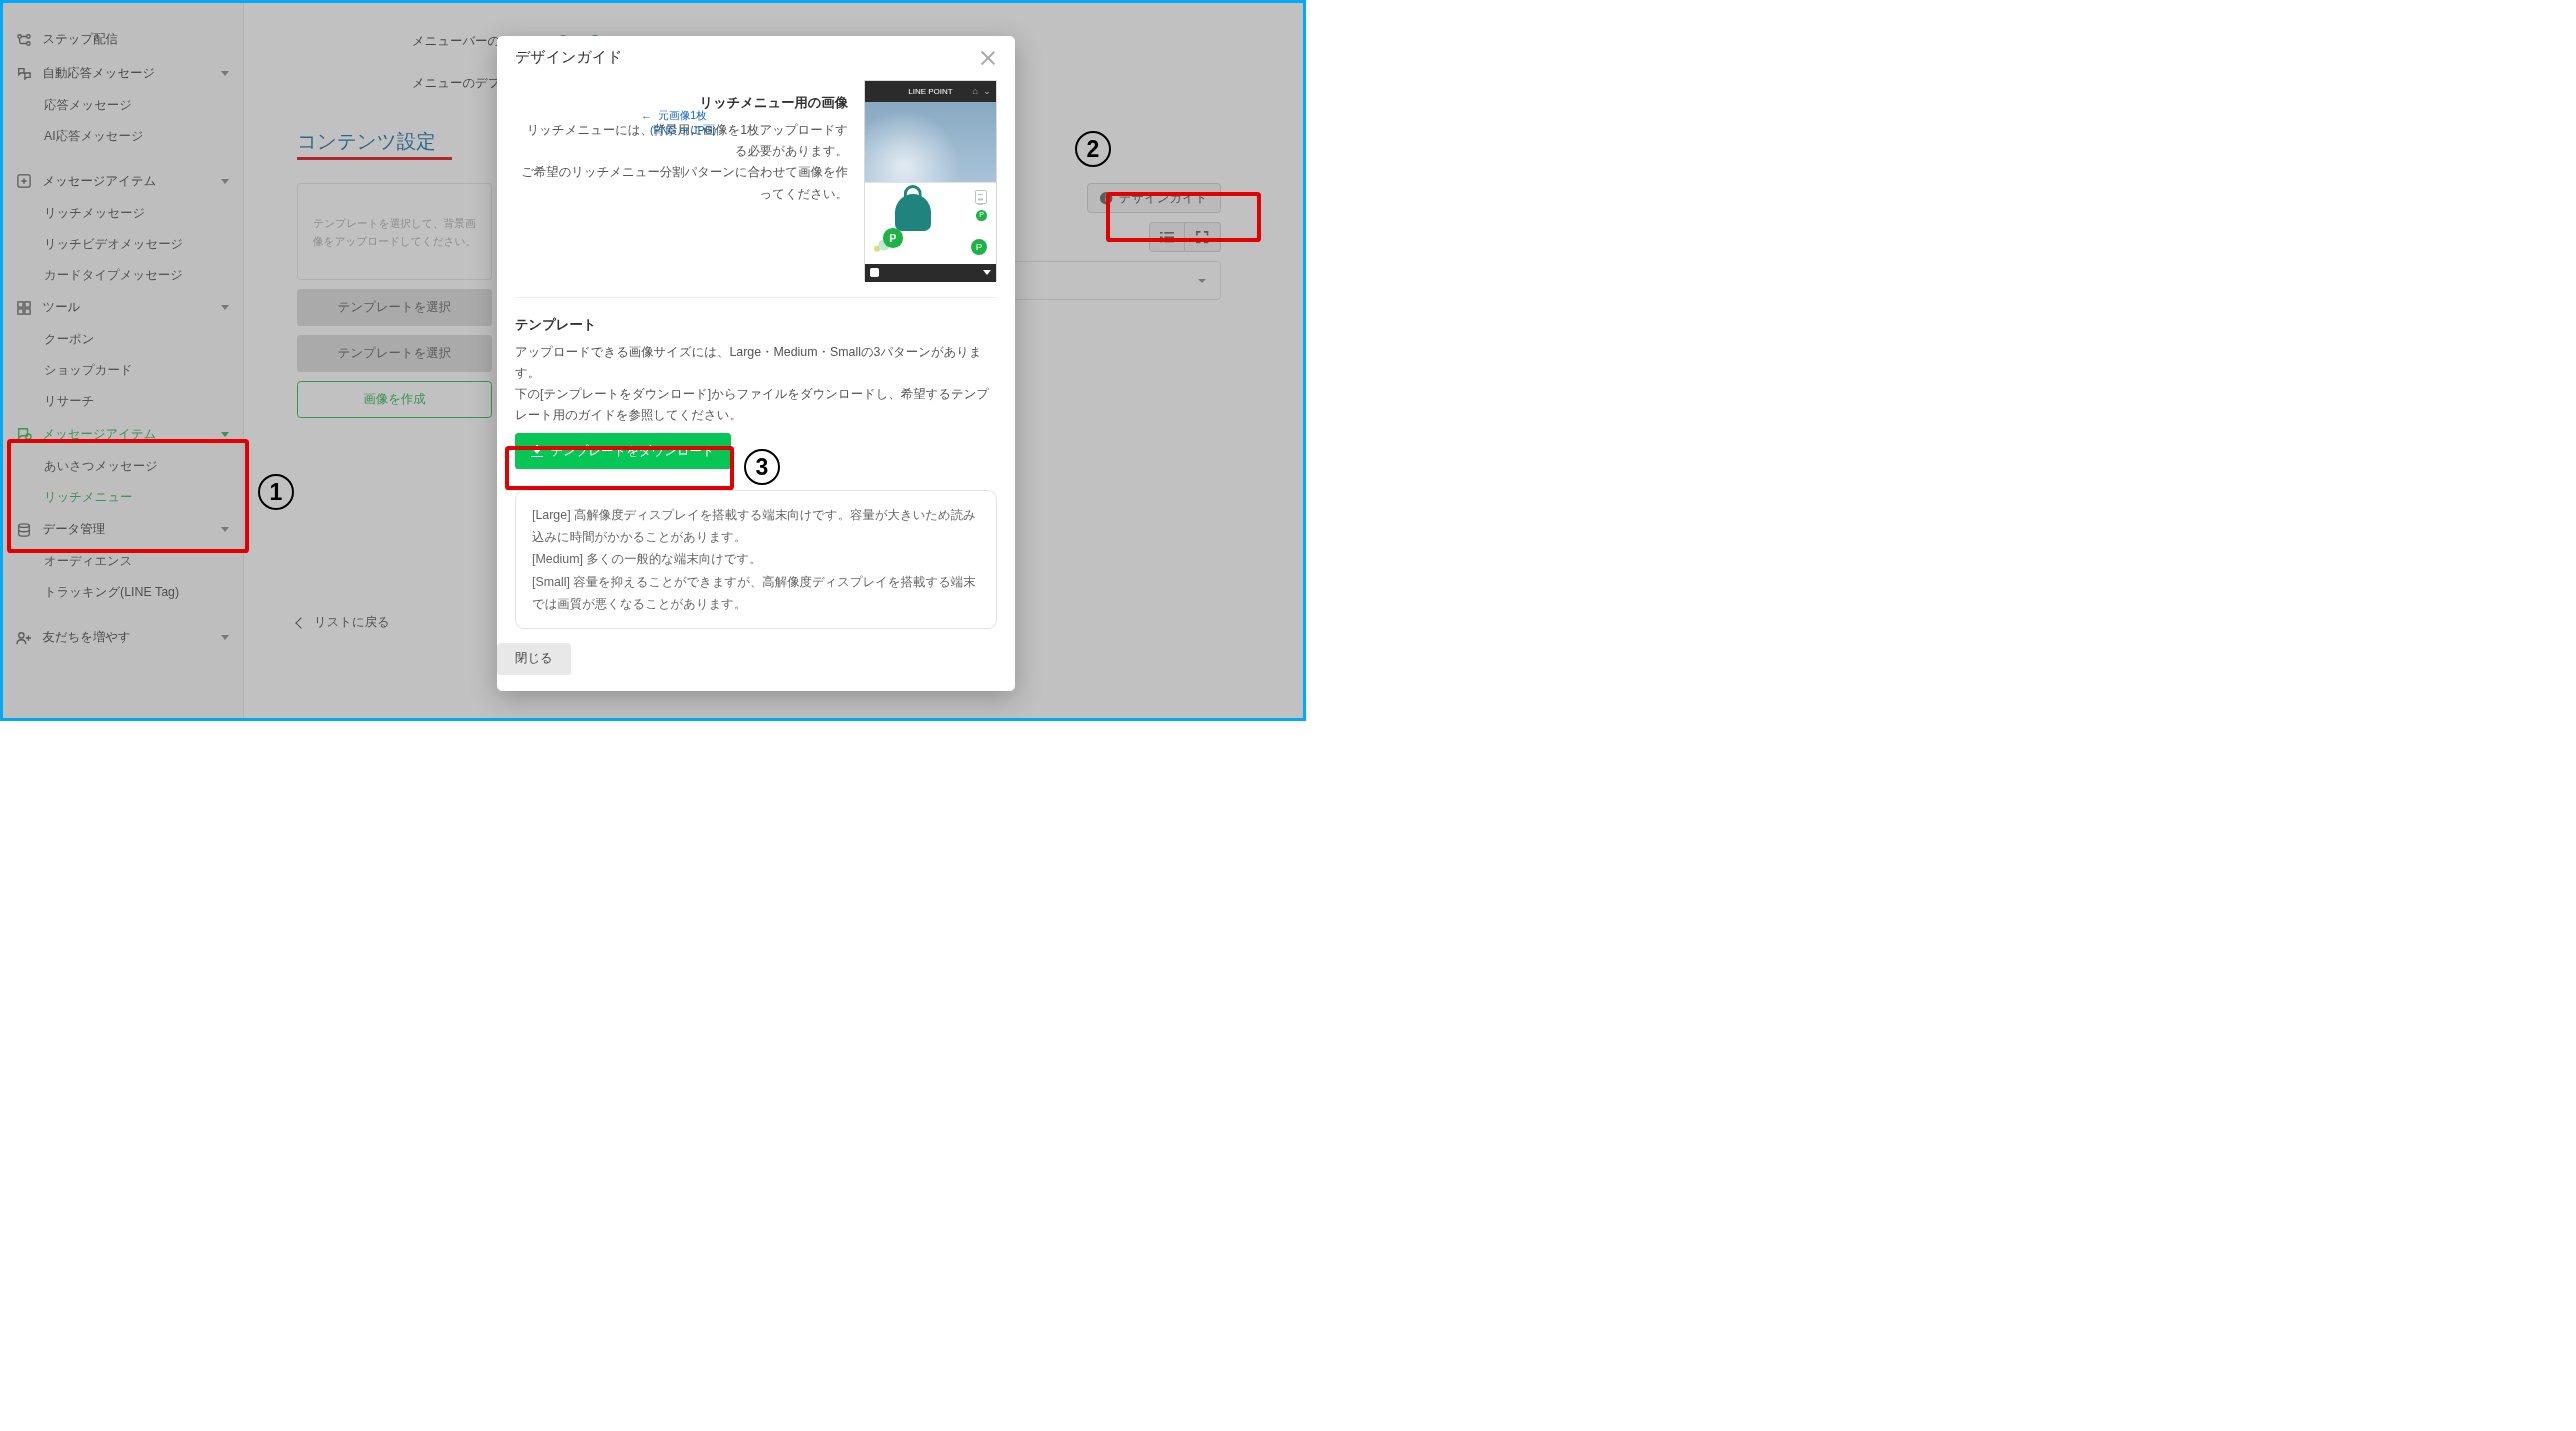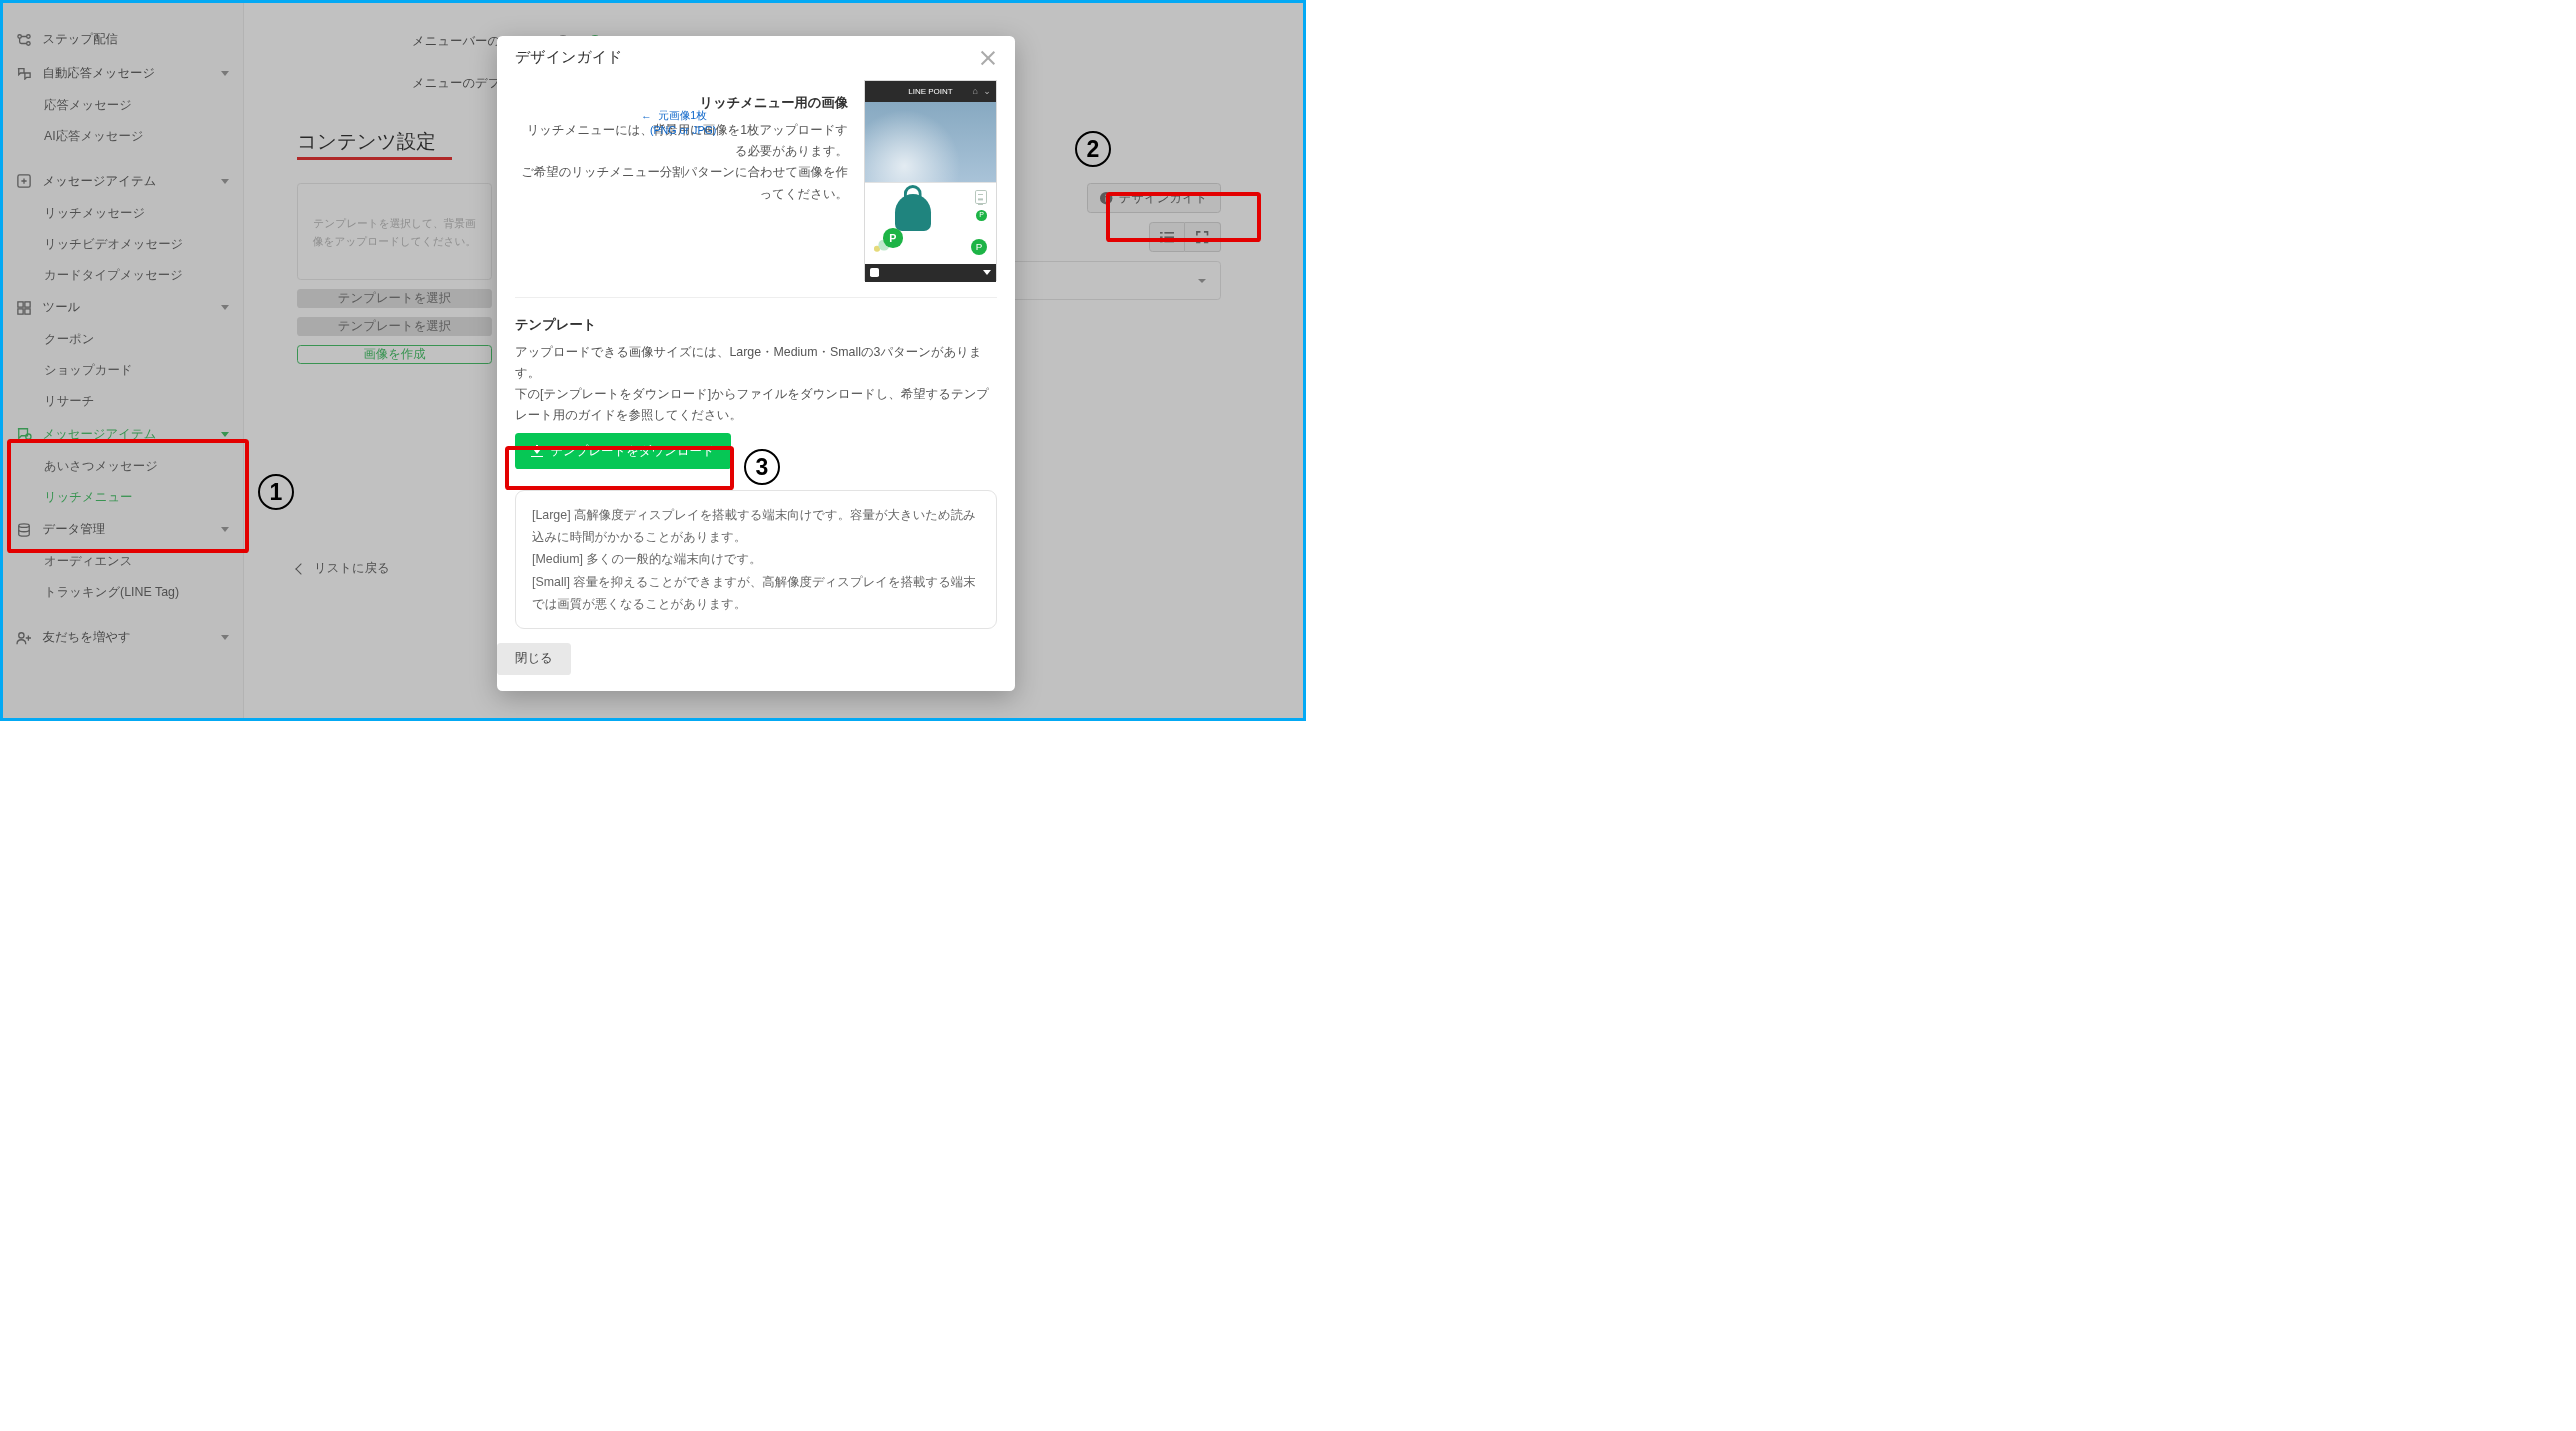--- a/index.html
+++ b/index.html
@@ -96,21 +96,21 @@
     content: ""; width: 7px; height: 7px;
     background: #1db446; border-radius: 50%;
   }
 
   .sub-label {
     font-size: 12.4px; color: #333; margin-left: 115px;
     margin-bottom: 36px; display: block;
   }
 
   .section-title {
-    font-size: 19.5px; color: #000000; font-weight: 500;
+    font-size: 19.5px; color: #0369a1; font-weight: 500;
     display: inline-block;
   }
   .section-underline {
     display: block; width: 155px; height: 3.6px;
     background: #e30000; margin-top: 1.8px;
   }
 
   .content-area {
     display: flex;
     margin-top: 23px;
@@ -121,21 +121,21 @@
 
   .placeholder-box {
     width: 195px; height: 97px;
     border: 0.9px solid #e3e3e3; border-radius: 3.6px;
     display: flex; align-items: center; justify-content: center;
     text-align: center; font-size: 10.7px; color: #aaa;
     padding: 0 12.4px; line-height: 1.7;
     margin-bottom: 9px;
   }
   .btn {
-    width: 195px; height: 19px;
+    width: 195px; height: 37px;
     background: #d9d9d9; color: #555;
     border: none; border-radius: 3.6px;
     font-size: 12.4px; margin-bottom: 9px;
     cursor: pointer;
   }
   .btn.outline-green {
     background: #fff; color: #1db446;
     border: 0.9px solid #1db446;
   }
 

